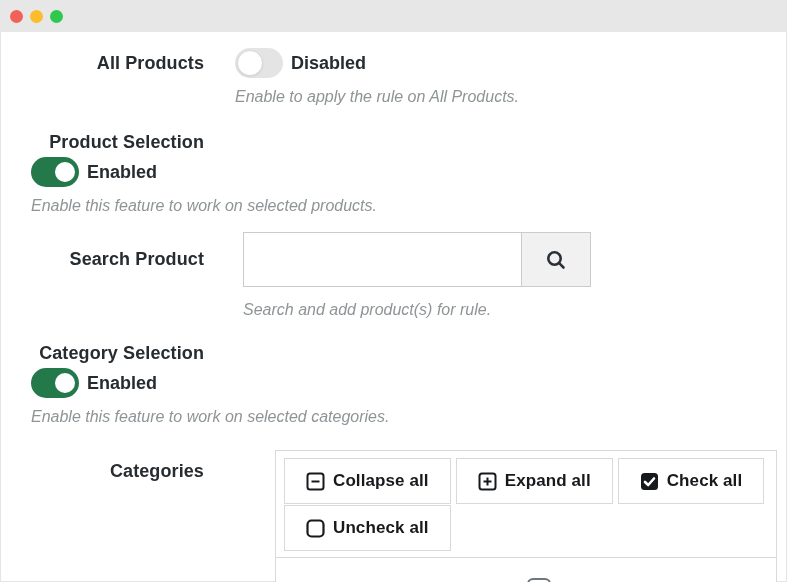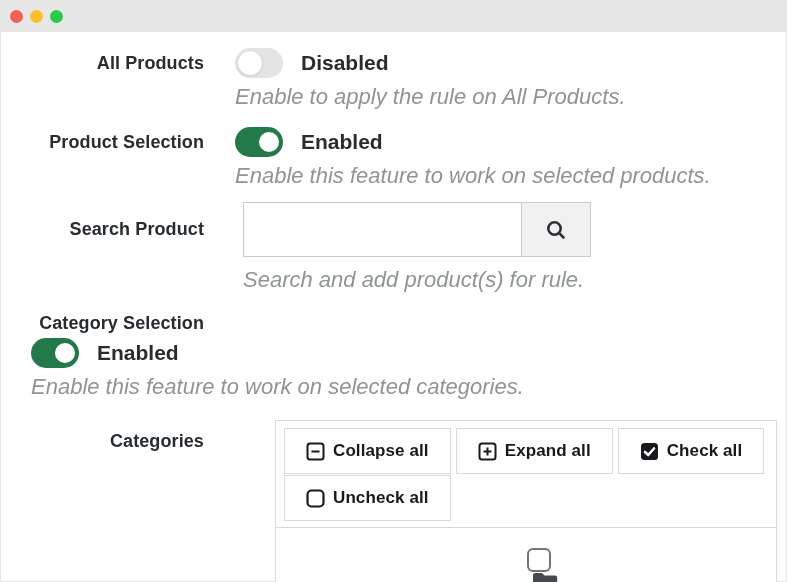--- a/index.html
+++ b/index.html
@@ -34,21 +34,21 @@
     width:204px; flex:none;
     text-align:right;
     font-size:18px; font-weight:700;
     color:#272c30;
     line-height:30px;
     letter-spacing:.1px;
   }
   .fcontrol { margin-left:31px; flex:1; }
 
   .helper {
-    font-size:22px; font-style:italic;
+    font-size:16px; font-style:italic;
     color:#8f9496;
     margin-top:9px;
     line-height:20px;
   }
 
   
   .toggle-line { display:flex; align-items:center; height:30px; }
   .switch {
     width:48px; height:30px; border-radius:15px;
     position:relative; flex:none; cursor:pointer;
@@ -56,22 +56,22 @@
   .switch.off { background:#e4e4e5; }
   .switch.on  { background:#24794a; }
   .knob {
     position:absolute; top:2px;
     width:26px; height:26px; border-radius:50%;
     background:#fff;
   }
   .switch.off .knob { left:2px; border:1px solid #d9d9d9; box-shadow:0 1px 2px rgba(0,0,0,.08); }
   .switch.on  .knob { right:2px; top:3px; width:24px; height:24px; border:2px solid #24794a; }
   .state-text {
-    margin-left:18px;
-    font-size:21px; font-weight:700; color:#272c30;
+    margin-left:8px;
+    font-size:18px; font-weight:700; color:#272c30;
   }
 
   
   .search-group { display:flex; width:348px; height:55px; }
   .search-input {
     flex:1; height:55px;
     border:1px solid #cbcbcb; border-right:none;
     background:#fff; outline:none;
     font-size:17px; padding:0 12px;
     font-family:"Liberation Sans", sans-serif;
@@ -122,21 +122,21 @@
     border:2px solid #70757a; border-radius:6px;
     background:#fff; cursor:pointer;
   }
   .tree-folder { margin-left:12px; display:flex; align-items:center; }
   .tree-label {
     margin-left:5px;
     font-size:18px; color:#4c5156;
   }
 
   .row-gap-1 { margin-bottom:20px; }
-  .row-gap-2 { margin-bottom:16px; }
+  .row-gap-2 { margin-bottom:16px;flex-direction:column; }
   .row-gap-3 { margin-bottom:18px;gap:8px; }
   .row-gap-4 { margin-bottom:23px;flex-direction:column; }
 </style>
 </head>
 <body>
 
 <div class="window">
 
   <div class="titlebar">
     <span class="traffic close"></span>

